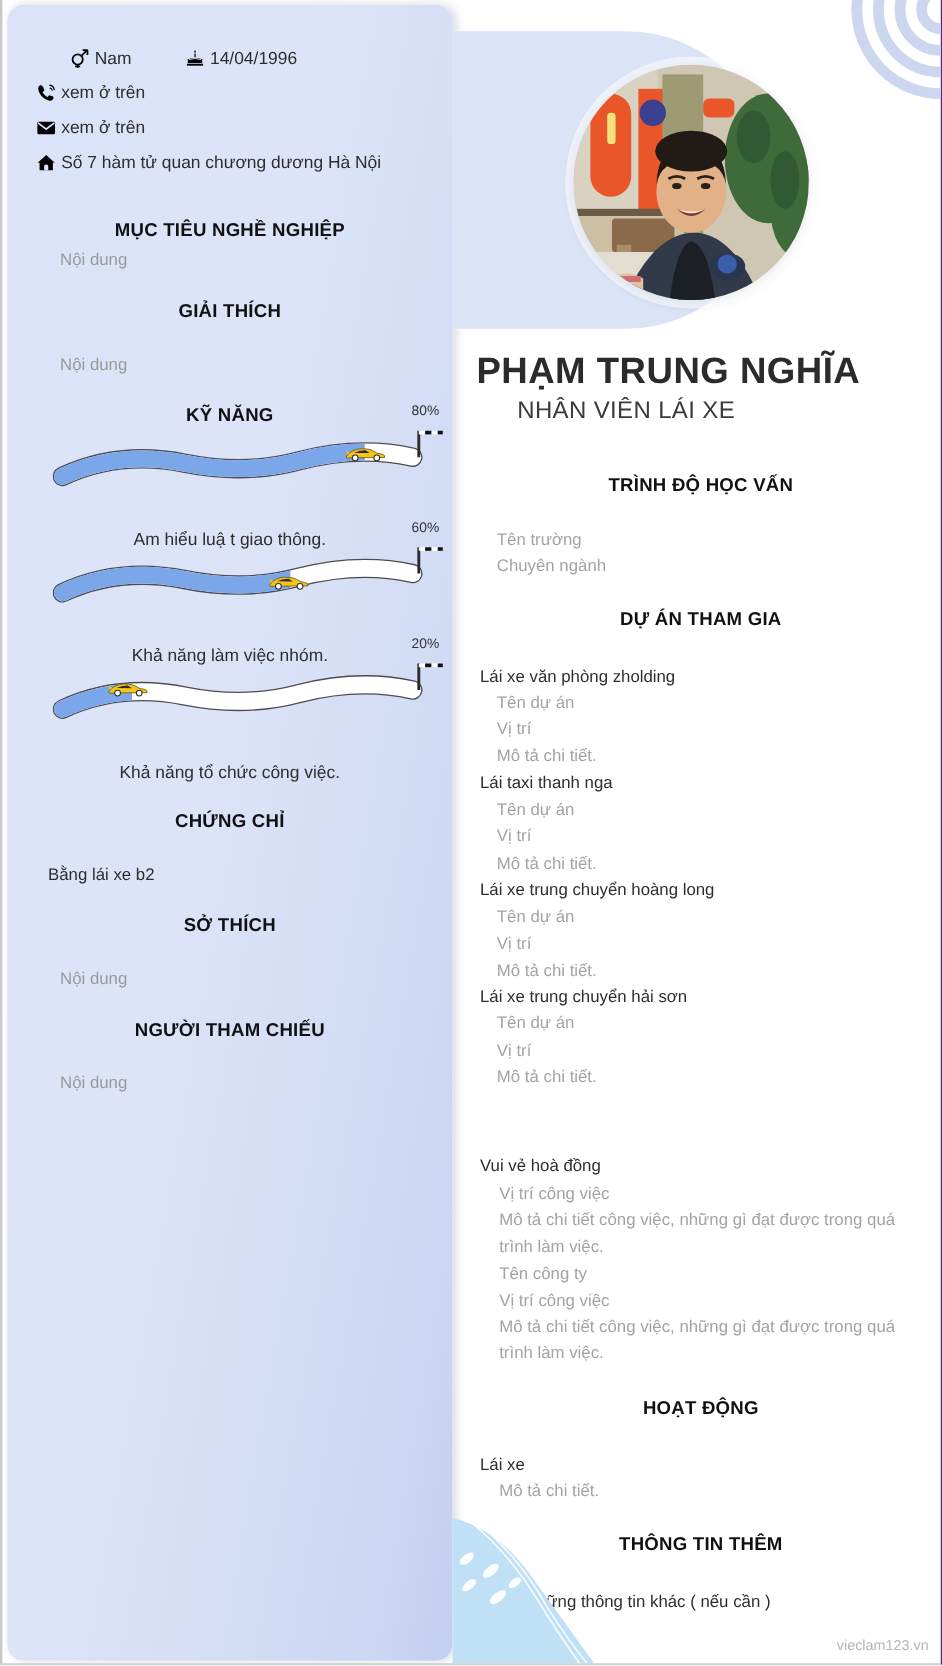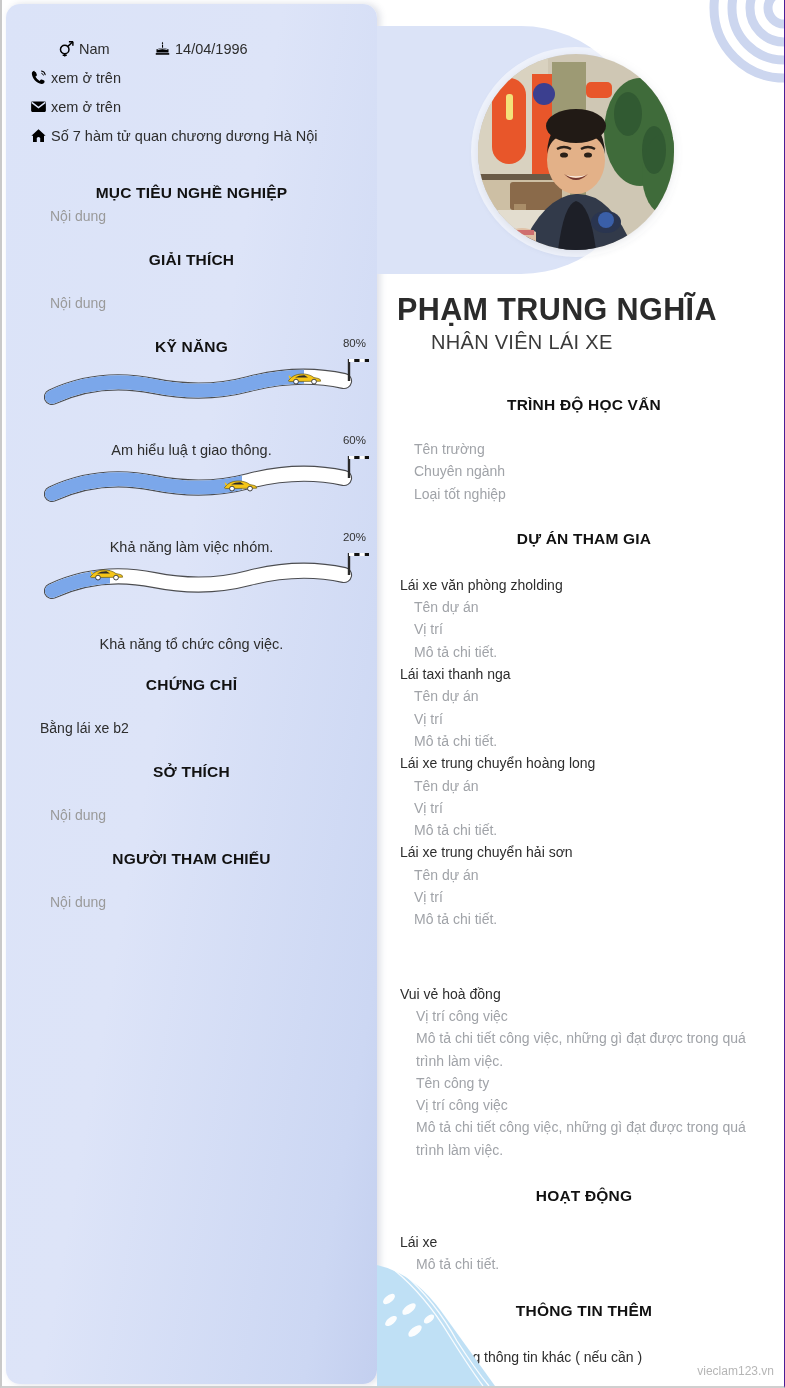--- a/index.html
+++ b/index.html
@@ -455,21 +455,20 @@
     <div id="jobtitle">NHÂN VIÊN LÁI XE</div>
   </div>
 
   <div id="right-col">
 
     <div class="r-sec-title">TRÌNH ĐỘ HỌC VẤN</div>
     <div style="height:24px"></div>
     <div class="indent">
       <div class="r-line ph">Tên trường</div>
       <div class="r-line ph">Chuyên ngành</div>
-      <div class="r-line ph">Loại tốt nghiệp</div>
     </div>
 
     <div style="height:25px"></div>
     <div class="r-sec-title">DỰ ÁN THAM GIA</div>
     <div style="height:26px"></div>
 
     <div>
       <div class="r-line fl">Lái xe văn phòng zholding</div>
       <div class="indent">
         <div class="r-line ph">Tên dự án</div>

